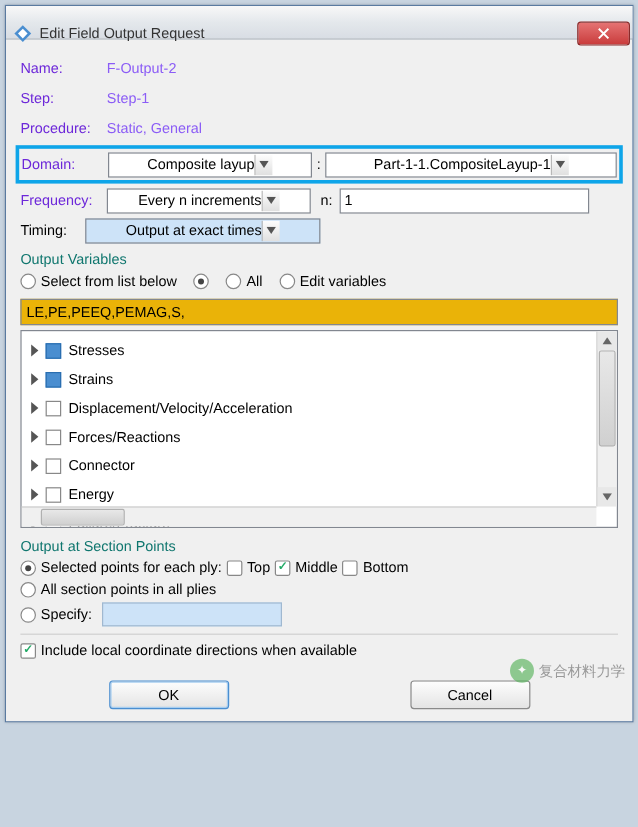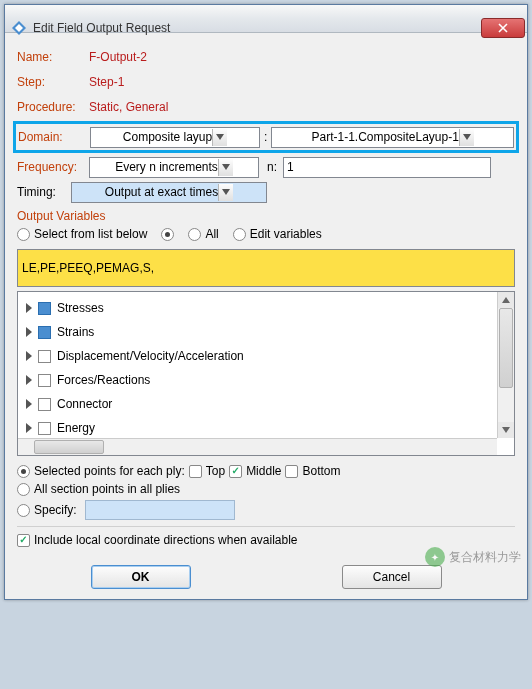--- a/index.html
+++ b/index.html
@@ -5,54 +5,54 @@
   * { box-sizing: border-box; font-family: "Segoe UI", Tahoma, sans-serif; font-size: 12px; }
   body { margin: 0; background: #c8d4e0; padding: 4px; }
   .window { width: 524px; background: #f0f0f0; border: 1px solid #5a7aa0; box-shadow: 0 0 3px rgba(0,0,0,.3); }
   .titlebar { height: 28px; background: linear-gradient(#f8f8f8,#e4e8ec 50%,#d8dde4); border-bottom: 1px solid #b0b8c0; display: flex; align-items: center; padding: 18px 2px 0 6px; }
   .titlebar .icon { width: 16px; height: 16px; margin-right: 6px; }
   .titlebar .title { flex: 1; color: #333; }
   .titlebar .close { width: 44px; height: 20px; background: linear-gradient(#e57373,#c93c3c); border: 1px solid #8a2a2a; border-radius: 3px; display: flex; align-items: center; justify-content: center; }
   .titlebar .close svg { width:10px; height:10px; }
   .body { padding: 10px 12px 8px 12px; }
   .row { display: flex; align-items: center; margin: 3px 0; min-height: 22px; }
-  .lbl { width: 72px; color: #c2410c; }
-  .val { color: #b91c1c; }
+  .lbl { width: 72px; color: #6d28d9; }
+  .val { color: #8b5cf6; }
   .sel, .txt { height: 21px; border: 1px solid #828790; background: #fff; padding: 1px 3px; }
   .sel { display: flex; align-items: center; justify-content: center; }
   .sel .arrow { width: 15px; height: 17px; background: linear-gradient(#fdfdfd,#e0e0e0); border-left: 1px solid #b8b8b8; display:flex; align-items:center; justify-content:center; }
   .sel.blue { background: #cde3f8; }
   .red-box { border: 3px solid #0ea5e9; padding: 2px; margin: 2px -4px; }
   .red-box .row { margin:0; }
   .colon { margin: 0 4px; }
-  .group-title { margin: 6px 0 4px 0; color: #c2410c; }
+  .group-title { margin: 6px 0 4px 0; color: #0f766e; }
   .radio-row { display:flex; align-items:center; gap: 4px; margin: 4px 0; }
   .radio, .check { width:13px; height:13px; border:1px solid #888; border-radius:50%; background:#fff; display:inline-flex; align-items:center; justify-content:center; flex:none; }
   .radio.sel::after { content:""; width:5px; height:5px; background:#444; border-radius:50%; }
   .check { border-radius:2px; }
   .check.sel::after { content:"✓"; font-size:10px; color:#2a6; font-weight:bold; line-height:1; }
-  .vars-input { width:100%; height:22px; border:1px solid #828790; background:#fde047; padding:18px 4px; margin:4px 0; }
+  .vars-input { width:100%; height:22px; border:1px solid #828790; background:#eab308; padding:2px 4px; margin:4px 0; }
   .tree-box { border:1px solid #828790; background:#fff; height:165px; overflow:hidden; position:relative; }
   .tree { padding: 4px 2px; }
   .tree-item { display:flex; align-items:center; height:24px; gap:6px; padding-left:6px; }
   .tri { width:0; height:0; border-top:5px solid transparent; border-bottom:5px solid transparent; border-left:6px solid #555; }
   .cbox { width:13px; height:13px; border:1px solid #888; background:#fff; display:inline-flex; align-items:center; justify-content:center; }
   .cbox.partial { background:#4a8ed0; border-color:#2a6eb0; }
   .scroll-v { position:absolute; right:0; top:0; bottom:17px; width:17px; background:#f0f0f0; border-left:1px solid #ccc; }
   .scroll-v .thumb { position:absolute; left:1px; right:1px; top:16px; height:80px; background:linear-gradient(#e8e8e8,#d0d0d0); border:1px solid #b0b0b0; border-radius:2px; }
   .scroll-v .btn { position:absolute; left:0; right:0; height:16px; background:#e8e8e8; display:flex; align-items:center; justify-content:center; }
   .scroll-v .btn.top{top:0;} .scroll-v .btn.bot{bottom:0;}
   .scroll-h { position:absolute; left:0; right:17px; bottom:0; height:17px; background:#f0f0f0; border-top:1px solid #ccc; }
   .scroll-h .thumb { position:absolute; top:1px; bottom:1px; left:16px; width:70px; background:linear-gradient(#e8e8e8,#d0d0d0); border:1px solid #b0b0b0; border-radius:2px; }
   .section { margin-top: 8px; }
   .spec-input { width:150px; height:20px; background:#cde3f8; border:1px solid #a0b8d0; margin-left:4px; }
   .sep { border-top:1px solid #d0d0d0; margin:6px 0; }
   .footer { display:flex; justify-content:space-between; padding: 6px 10px 10px; }
   .btn-std { width:100px; height:24px; background:linear-gradient(#fdfdfd,#e4e4e4); border:1px solid #8a8a8a; border-radius:3px; display:flex; align-items:center; justify-content:center; }
-  .btn-std.default { border-color:#4a8ed0; box-shadow:0 0 0 1px #a8cef0 inset;font-weight:bold; }
+  .btn-std.default { border-color:#4a8ed0; box-shadow:0 0 0 1px #a8cef0 inset; }
   .watermark { position:absolute; right:6px; bottom:32px; display:flex; align-items:center; gap:4px; color:#999; pointer-events:none; }
   .wm-ico { width:20px; height:20px; border-radius:50%; background:#4caf50; display:flex; align-items:center; justify-content:center; color:#fff; font-size:10px; opacity:.6; }
   .container { position:relative; }
   svg.tri-dn { width:8px; height:6px; }
 </style>
 </head>
 <body>
 
 <div class="window container">
   <div class="titlebar">
@@ -198,20 +198,21 @@
               <polygon points="0,0 8,0 4,6" fill="#666"></polygon>
             </svg>
           </div>
       </div>
       <div class="scroll-h">
         <div class="thumb"></div>
       </div>
     </div>
 
     <div class="section">
+      <div class="group-title">Output at Section Points</div>
       <div class="radio-row">
         <span class="radio sel"></span>
         <span>Selected points for each ply:</span>
         <span class="check"></span>
           <span>Top</span>
         <span class="check sel"></span>
           <span>Middle</span>
         <span class="check"></span>
           <span>Bottom</span>
       </div>

